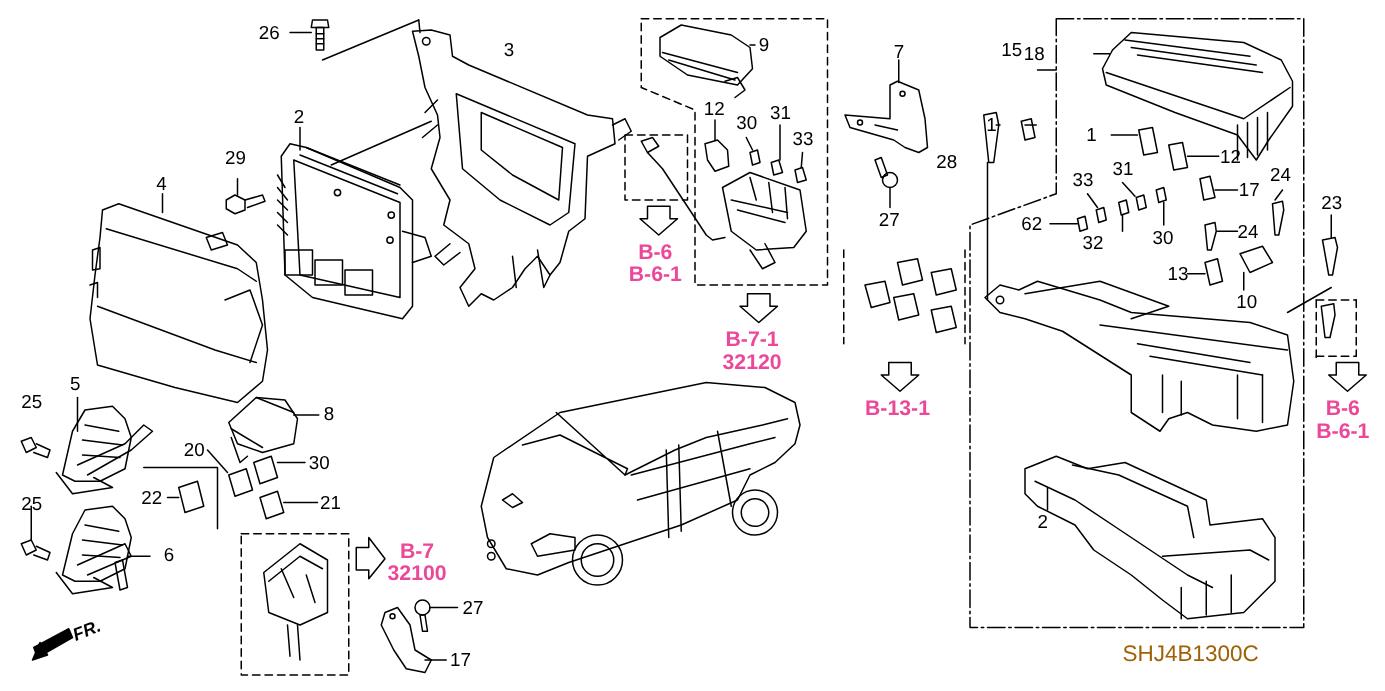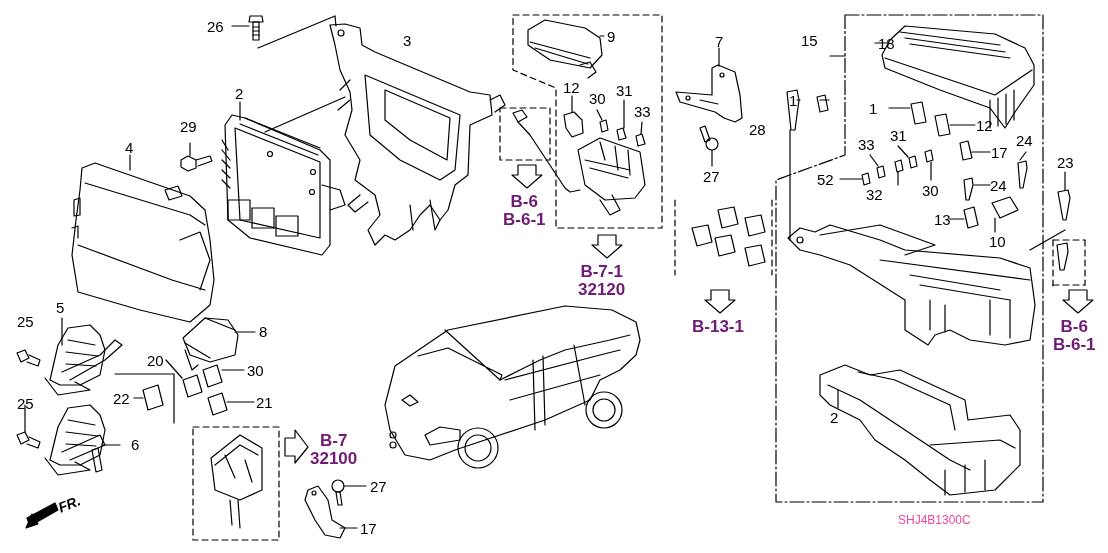--- a/index.html
+++ b/index.html
@@ -1,20 +1,20 @@
 <!DOCTYPE html>
 <html><head>
 <meta charset="utf-8">
 <style>
   html, body { margin:0; padding:0; background:#ffffff; }
   #stage { position:relative; width:1108px; height:553px; overflow:hidden; background:#fff; font-family:"Liberation Sans", sans-serif; }
   svg.art { position:absolute; left:0; top:0; width:1108px; height:553px; }
   .lbl { position:absolute; font-family:"Liberation Sans", sans-serif; font-size:15px; color:#000; line-height:1; white-space:nowrap; }
-  .ref { position:absolute; font-family:"Liberation Sans", sans-serif; font-weight:bold; font-size:17px; color:#701a75; line-height:1.05; text-align:center; white-space:nowrap; }
-  .code { position:absolute; font-family:"Liberation Sans", sans-serif; font-size:12px; color:#ec4899; white-space:nowrap; }
+  .ref { position:absolute; font-family:"Liberation Sans", sans-serif; font-weight:bold; font-size:17px; color:#ec4899; line-height:1.05; text-align:center; white-space:nowrap; }
+  .code { position:absolute; font-family:"Liberation Sans", sans-serif; font-size:18px; color:#a16207; white-space:nowrap; }
   .fr { position:absolute; font-family:"Liberation Sans", sans-serif; font-weight:bold; font-style:italic; font-size:14px; color:#000; transform:rotate(-22deg); }
 </style>
 </head>
 <body>
 
 <div id="stage">
 <svg class="art" viewBox="0 0 1108 553" xmlns="http://www.w3.org/2000/svg" fill="none" stroke="#000" stroke-width="1.2" stroke-linejoin="round" stroke-linecap="round">
 
   <g>
     <path d="M330 25 L345 24 L360 28 L362 45 L375 52 L470 92 L490 95 L492 115 L470 125 L468 175 L455 185 L448 210 L440 220 L430 205 L420 215 L410 230 L395 240 L385 235 L375 245 L368 230 L380 215 L375 195 L355 180 L360 160 L345 135 L352 110 L350 92 L340 70 L335 45 Z"></path>
@@ -294,30 +294,30 @@
 <span class="lbl" style="left:125px;top:140px">4</span>
 <span class="lbl" style="left:607px;top:29px">9</span>
 <span class="lbl" style="left:563px;top:80px">12</span>
 <span class="lbl" style="left:589px;top:91px">30</span>
 <span class="lbl" style="left:616px;top:83px">31</span>
 <span class="lbl" style="left:634px;top:104px">33</span>
 <span class="lbl" style="left:715px;top:34px">7</span>
 <span class="lbl" style="left:703px;top:169px">27</span>
 <span class="lbl" style="left:749px;top:122px">28</span>
 <span class="lbl" style="left:801px;top:33px">15</span>
-<span class="lbl" style="left:878px;top:36px">18</span>
+<span class="lbl" style="left:819px;top:36px">18</span>
 <span class="lbl" style="left:789px;top:93px">1</span>
 <span class="lbl" style="left:869px;top:101px">1</span>
 <span class="lbl" style="left:976px;top:118px">12</span>
 <span class="lbl" style="left:890px;top:128px">31</span>
 <span class="lbl" style="left:858px;top:137px">33</span>
 <span class="lbl" style="left:991px;top:145px">17</span>
 <span class="lbl" style="left:1016px;top:133px">24</span>
 <span class="lbl" style="left:1057px;top:155px">23</span>
-<span class="lbl" style="left:817px;top:172px">52</span>
+<span class="lbl" style="left:817px;top:172px">62</span>
 <span class="lbl" style="left:866px;top:187px">32</span>
 <span class="lbl" style="left:922px;top:183px">30</span>
 <span class="lbl" style="left:990px;top:178px">24</span>
 <span class="lbl" style="left:934px;top:212px">13</span>
 <span class="lbl" style="left:989px;top:234px">10</span>
 <span class="lbl" style="left:830px;top:410px">2</span>
 <span class="lbl" style="left:56px;top:300px">5</span>
 <span class="lbl" style="left:17px;top:314px">25</span>
 <span class="lbl" style="left:17px;top:396px">25</span>
 <span class="lbl" style="left:131px;top:437px">6</span>

